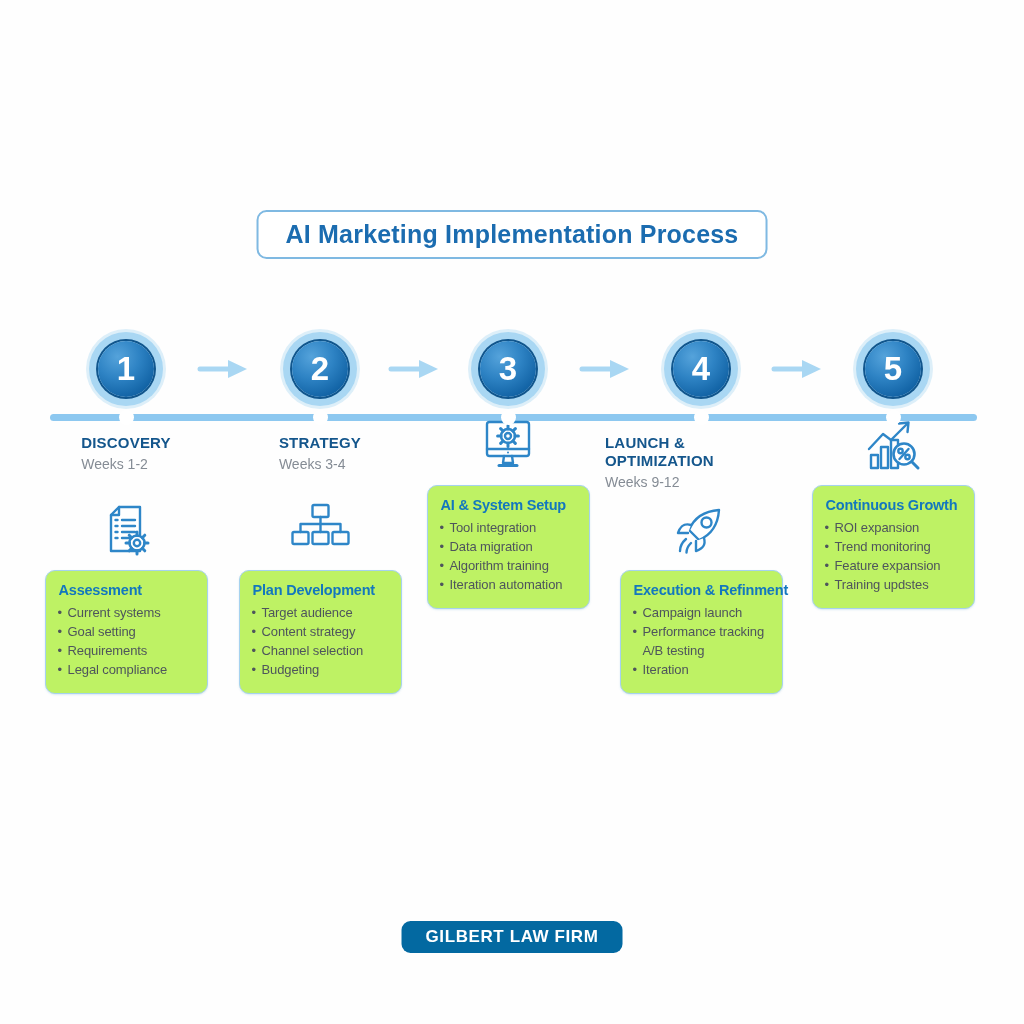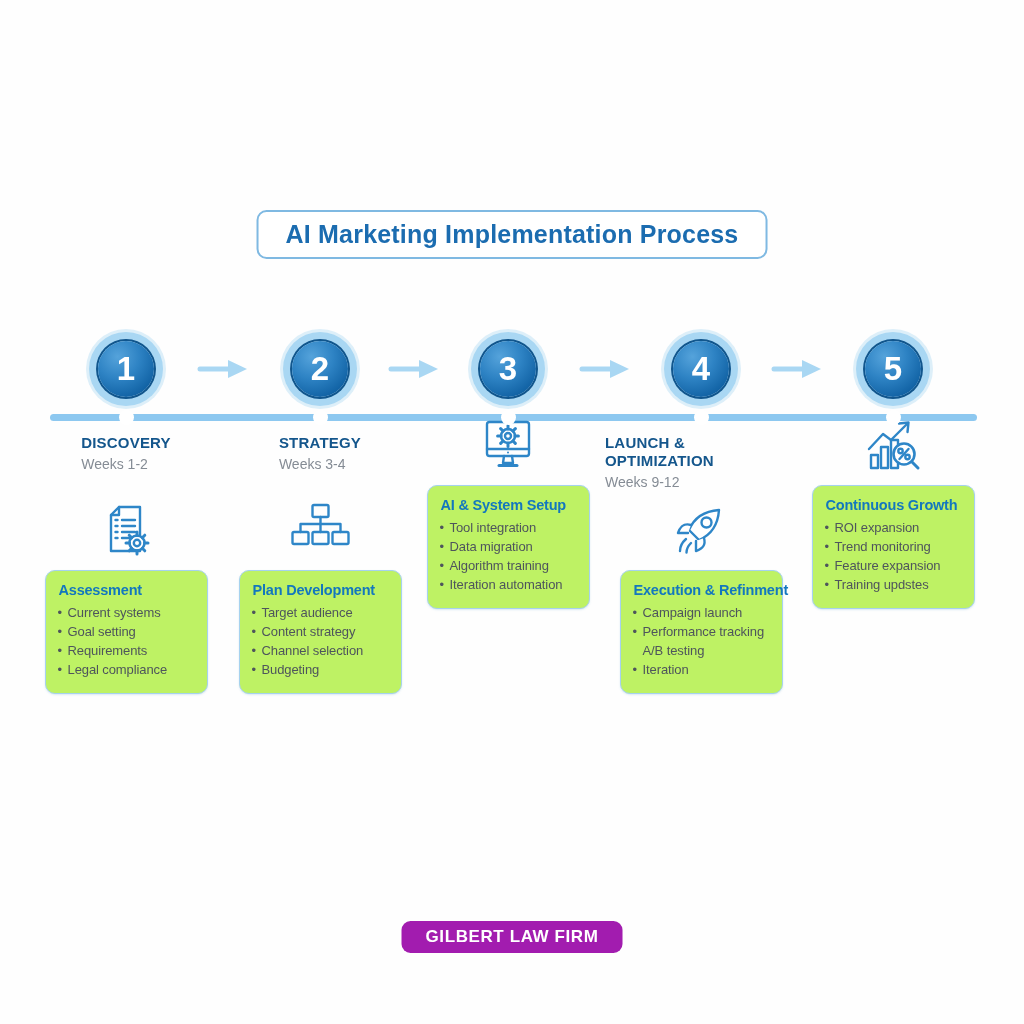--- a/index.html
+++ b/index.html
@@ -39,21 +39,21 @@
   
   .card{width:163px;box-sizing:border-box;background:#bef264;border:1.5px solid #a6d2ee;border-radius:10px;
     padding:11px 9px 12px 12px;box-shadow:0 1px 2px rgba(120,170,210,.25);}
   .card-title{font-size:14.5px;font-weight:bold;color:#1377be;margin:0 0 7px 1px;white-space:nowrap;letter-spacing:-.2px;}
   .card ul{list-style:none;margin:0;padding:0;}
   .card li{display:flex;font-size:13px;color:#4e555c;line-height:15px;margin:4px 0;white-space:nowrap;letter-spacing:-.1px;}
   .card li .marker{width:10px;flex:0 0 10px;color:#4e555c;}
 
   
   .footer-badge{position:absolute;top:921px;left:50%;transform:translateX(-50%);
-    background:#a21caf;border-radius:9px;padding:6px 24px;}
+    background:#0369a1;border-radius:9px;padding:6px 24px;}
   .footer-badge span{color:#ffffff;font-size:17px;font-weight:bold;letter-spacing:.6px;white-space:nowrap;}
 </style>
 </head>
 <body>
 
 <div class="stage">
 
   <div class="title-box">
     <h1>AI Marketing Implementation Process</h1>
   </div>

